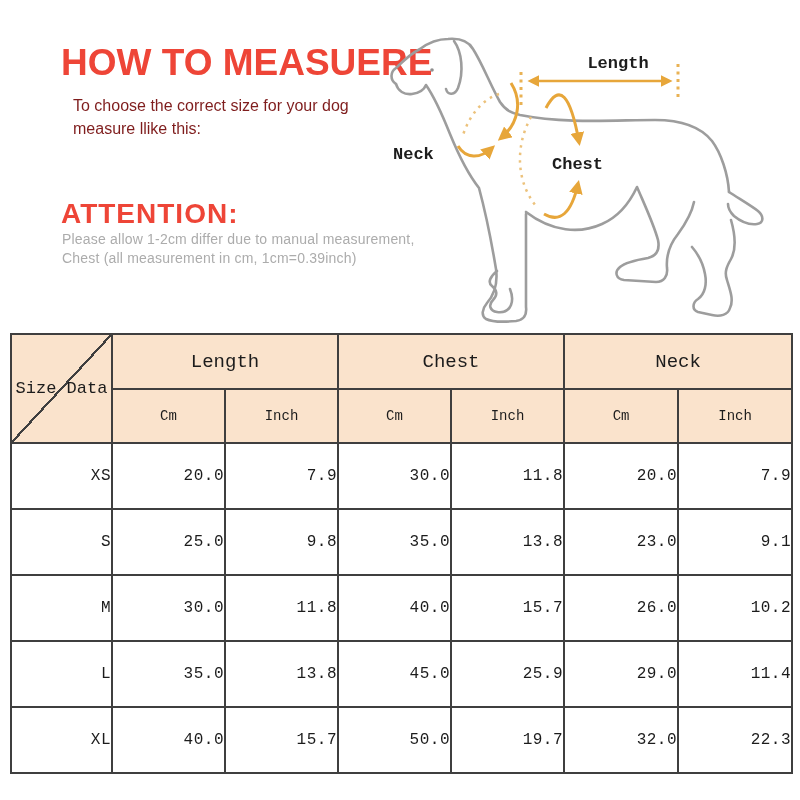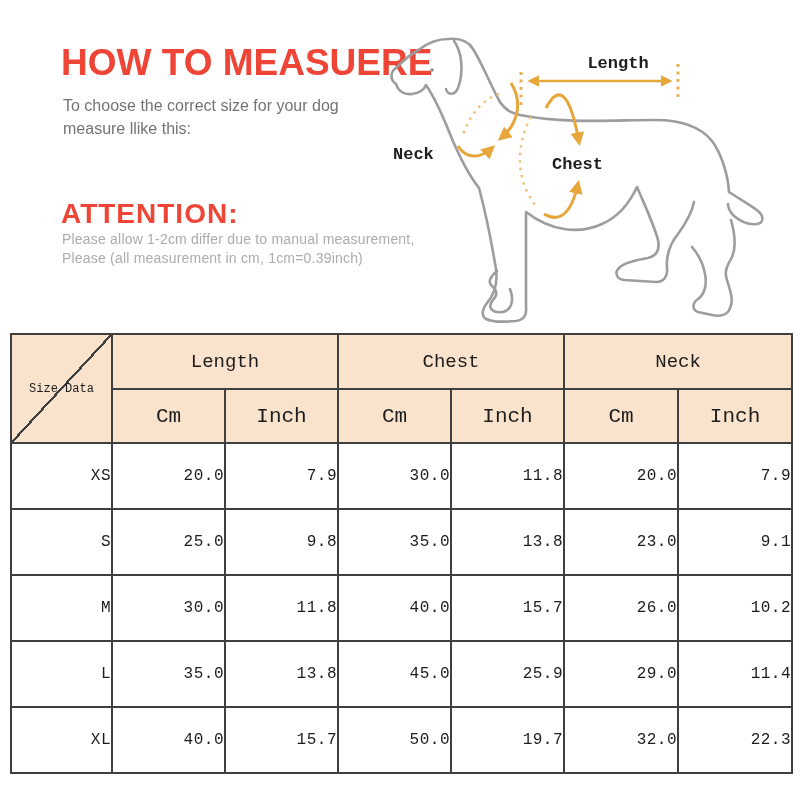--- a/index.html
+++ b/index.html
@@ -6,21 +6,21 @@
   .page {
     position:relative; width:800px; height:788px; background:#ffffff;
     overflow:hidden; font-family:"Liberation Sans", sans-serif;
   }
   .hero-title {
     position:absolute; left:61px; top:42px;
     font-size:37px; font-weight:800; color:#ee4537; letter-spacing:0;
     white-space:nowrap;
   }
   .sub-line {
-    position:absolute; left:63px; font-size:16px; color:#737373;
+    position:absolute; left:73px; font-size:16px; color:#7f1d1d;
     white-space:nowrap;
   }
   .sub1 { top:97px; }
   .sub2 { top:120px; }
   .att-title {
     position:absolute; left:61px; top:198px;
     font-size:28px; font-weight:800; color:#ee4537; letter-spacing:1px;
     white-space:nowrap;
   }
   .note-line {
@@ -37,44 +37,44 @@
     border-collapse:collapse; table-layout:fixed;
     font-family:"Liberation Mono","DejaVu Sans Mono",monospace;
     color:#1c1c1c;
   }
   .size-table th, .size-table td {
     border:2px solid #3f3f3f; text-align:center; vertical-align:middle;
     font-weight:normal; padding:0;
   }
   .size-table thead th { background:#fae3cc; }
   .size-table .group-h { height:53px; font-size:19px; }
-  .size-table .unit-h  { height:52px; font-size:21px; }
+  .size-table .unit-h  { height:52px; font-size:14px; }
   .size-table tbody td { height:64px; font-size:16px; letter-spacing:0.5px;text-align:right; }
   .size-table .corner {
-    font-size:12px;
+    font-size:17px;
     background-color:#fae3cc;
     background-image:linear-gradient(to bottom right,
       transparent calc(50% - 1.1px),
       #3f3f3f calc(50% - 1.1px),
       #3f3f3f calc(50% + 1.1px),
       transparent calc(50% + 1.1px));
   }
 </style>
 </head>
 <body>
 
 <div class="page">
 
   <div class="hero-title">HOW TO MEASUERE</div>
   <div class="sub-line sub1">To choose the correct size for your dog</div>
   <div class="sub-line sub2">measure llike this:</div>
 
   <div class="att-title">ATTENTION:</div>
   <div class="note-line note1">Please allow 1-2cm differ due to manual measurement,</div>
-  <div class="note-line note2">Please (all measurement in cm, 1cm=0.39inch)</div>
+  <div class="note-line note2">Chest (all measurement in cm, 1cm=0.39inch)</div>
 
   <div class="dog-wrap">
     <svg width="420" height="315" viewBox="0 0 420 315">
       <defs>
         <marker id="ah" viewBox="0 0 10 10" refX="7" refY="5" markerWidth="4.6" markerHeight="4.6" orient="auto-start-reverse">
           <path d="M0 0 L10 5 L0 10 z" fill="#e7a63a"></path>
         </marker>
       </defs>
 
       <g stroke="#9d9d9d" stroke-width="2.6" fill="none" stroke-linecap="round" stroke-linejoin="round">

